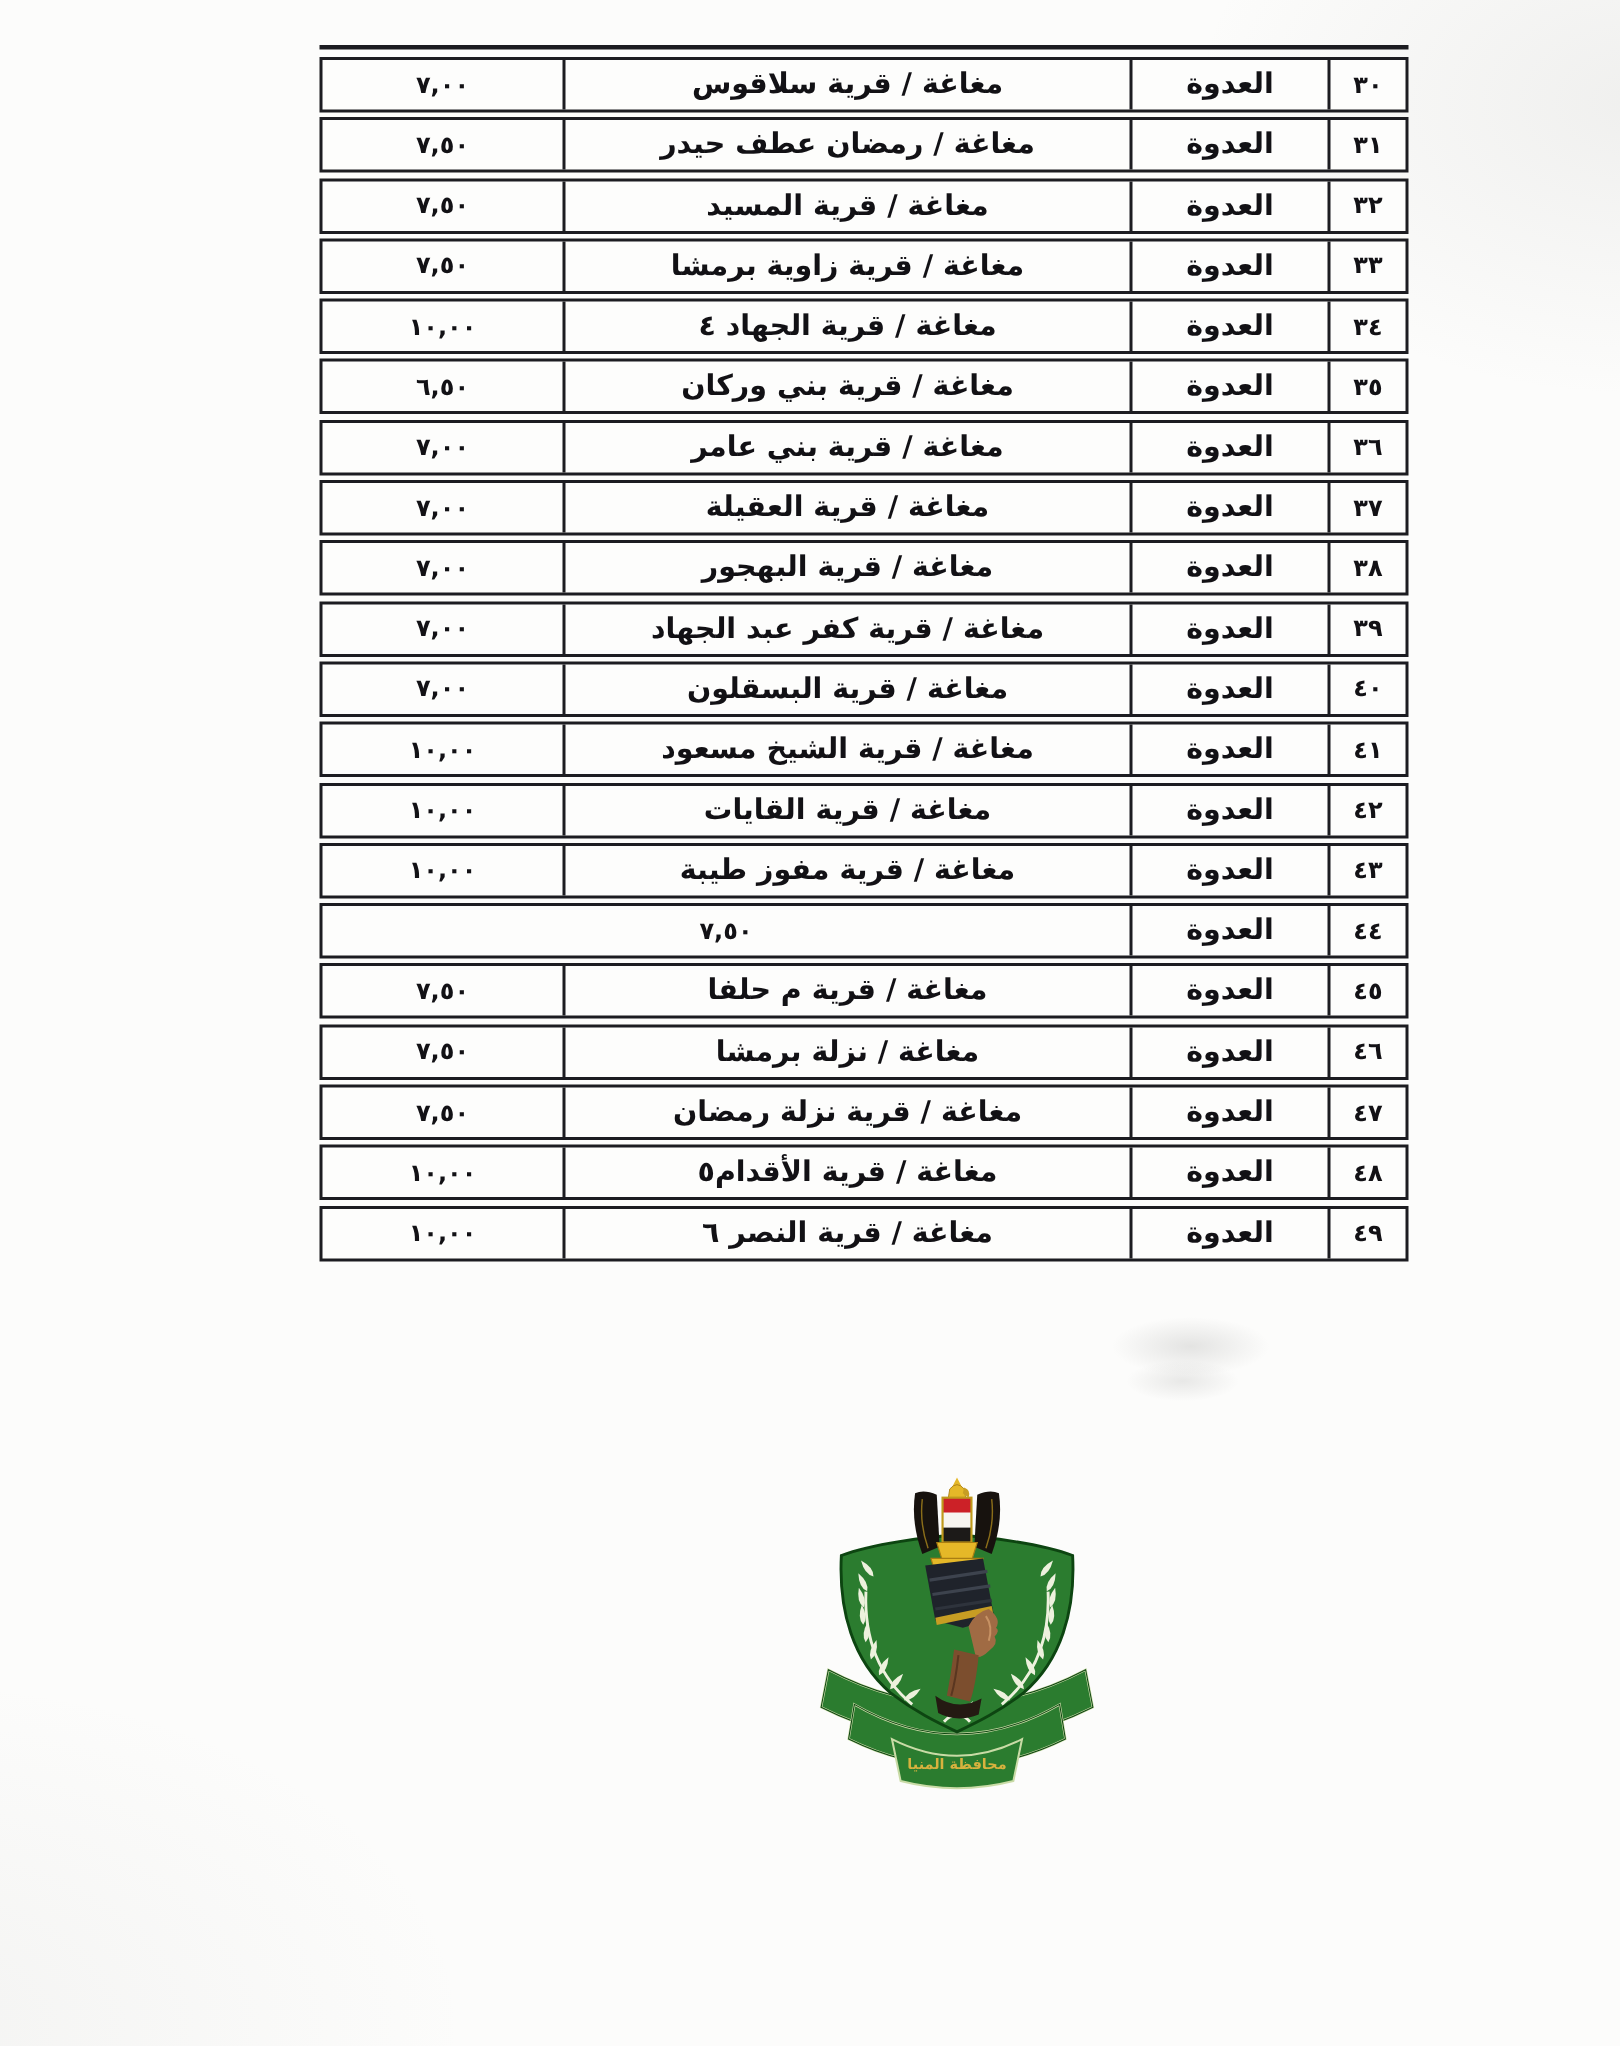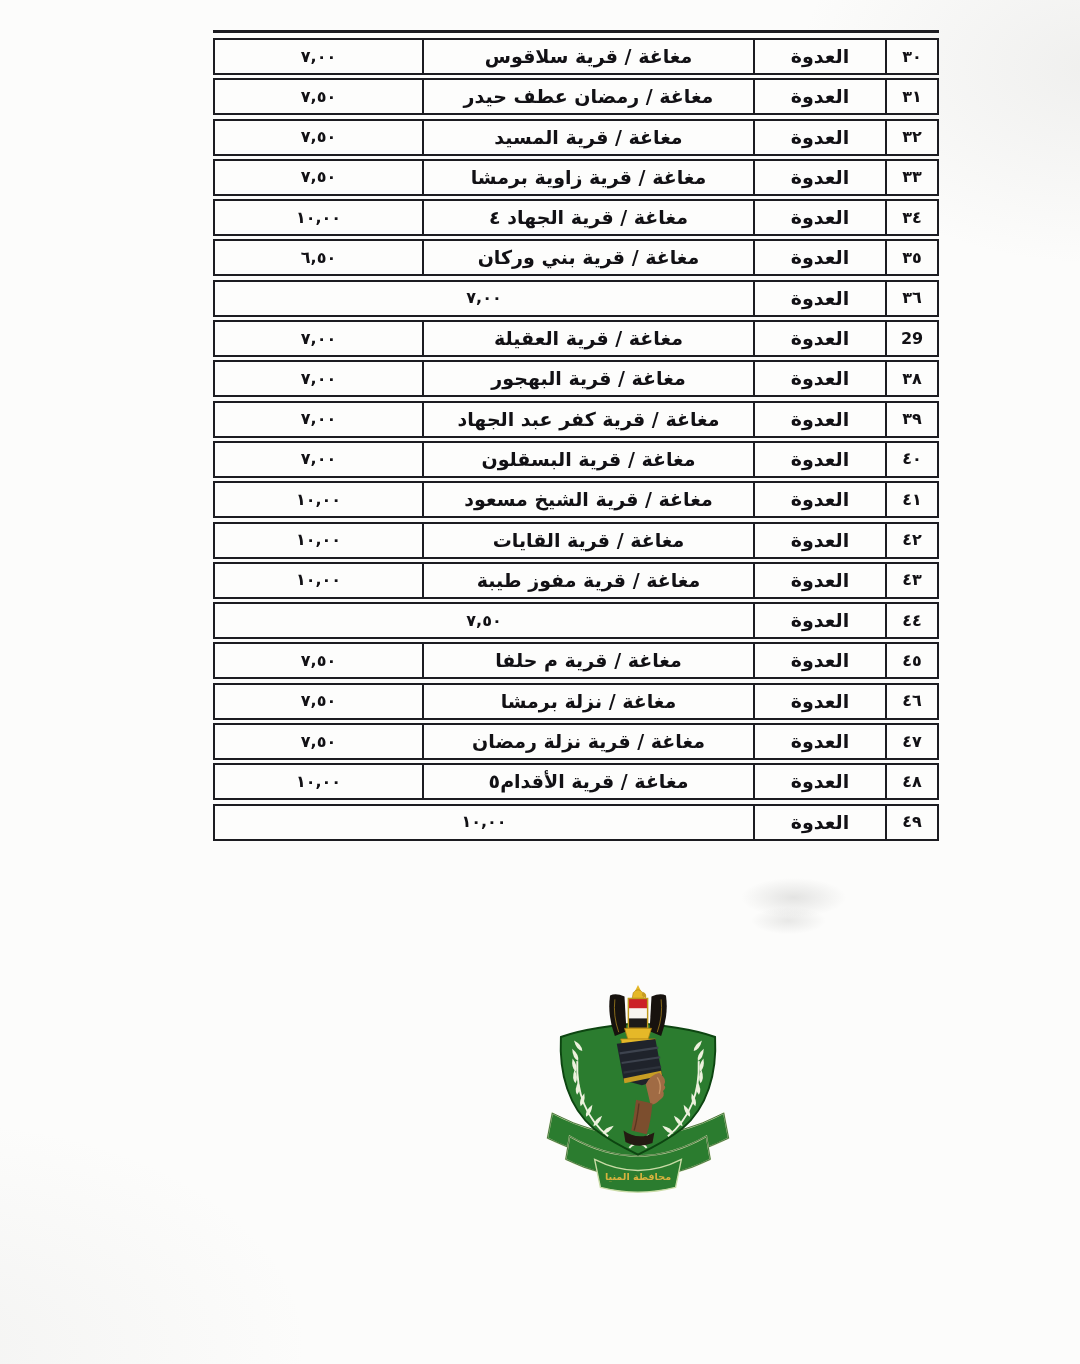--- a/index.html
+++ b/index.html
@@ -28,21 +28,21 @@
     box-sizing:border-box;background:#fdfdfc;
   }
   .cell{
     display:flex;align-items:center;justify-content:center;
     box-sizing:border-box;color:#121115;font-weight:bold;line-height:1;
     overflow:hidden;white-space:nowrap;
   }
   .cell:not(:last-child){border-left:2.6px solid #1c1c21}
   .c-num{width:52px;font-size:16px}
   .c-district{width:132px;font-size:19px}
-  .c-loc{width:331px;font-size:19px}
+  .c-loc{width:378px;font-size:19px}
   .c-val{flex:1;font-size:16px;letter-spacing:.5px}
   .emblem{
     position:absolute;left:545px;top:984px;width:186px;height:212px;
   }
 </style>
 </head>
 <body>
 
 <div class="scan-overlay"></div>
 <div class="prev-row-line"></div>
@@ -81,24 +81,25 @@
       </div>
       <div class="t-row">
         <div class="cell c-num">٣٥</div>
         <div class="cell c-district">العدوة</div>
         <div class="cell c-loc">مغاغة / قرية بني وركان</div>
         <div class="cell c-val">٦,٥٠</div>
       </div>
       <div class="t-row">
         <div class="cell c-num">٣٦</div>
         <div class="cell c-district">العدوة</div>
-        <div class="cell c-val">٧,٠٠</div>
-      </div>
-      <div class="t-row">
-        <div class="cell c-num">29</div>
+        <div class="cell c-loc">مغاغة / قرية بني عامر</div>
+        <div class="cell c-val">٧,٠٠</div>
+      </div>
+      <div class="t-row">
+        <div class="cell c-num">٣٧</div>
         <div class="cell c-district">العدوة</div>
         <div class="cell c-loc">مغاغة / قرية العقيلة</div>
         <div class="cell c-val">٧,٠٠</div>
       </div>
       <div class="t-row">
         <div class="cell c-num">٣٨</div>
         <div class="cell c-district">العدوة</div>
         <div class="cell c-loc">مغاغة / قرية البهجور</div>
         <div class="cell c-val">٧,٠٠</div>
       </div>
@@ -157,20 +158,21 @@
       </div>
       <div class="t-row">
         <div class="cell c-num">٤٨</div>
         <div class="cell c-district">العدوة</div>
         <div class="cell c-loc">مغاغة / قرية الأقدام٥</div>
         <div class="cell c-val">١٠,٠٠</div>
       </div>
       <div class="t-row">
         <div class="cell c-num">٤٩</div>
         <div class="cell c-district">العدوة</div>
+        <div class="cell c-loc">مغاغة / قرية النصر ٦</div>
         <div class="cell c-val">١٠,٠٠</div>
       </div>
     </div>
 </div>
 
 <svg class="emblem" viewBox="0 0 190 220" xmlns="http://www.w3.org/2000/svg" aria-hidden="true">
   <defs>
     <path id="lf" d="M0,2 Q4,-3 0,-12 Q-4,-3 0,2 Z"></path>
   </defs>
 

